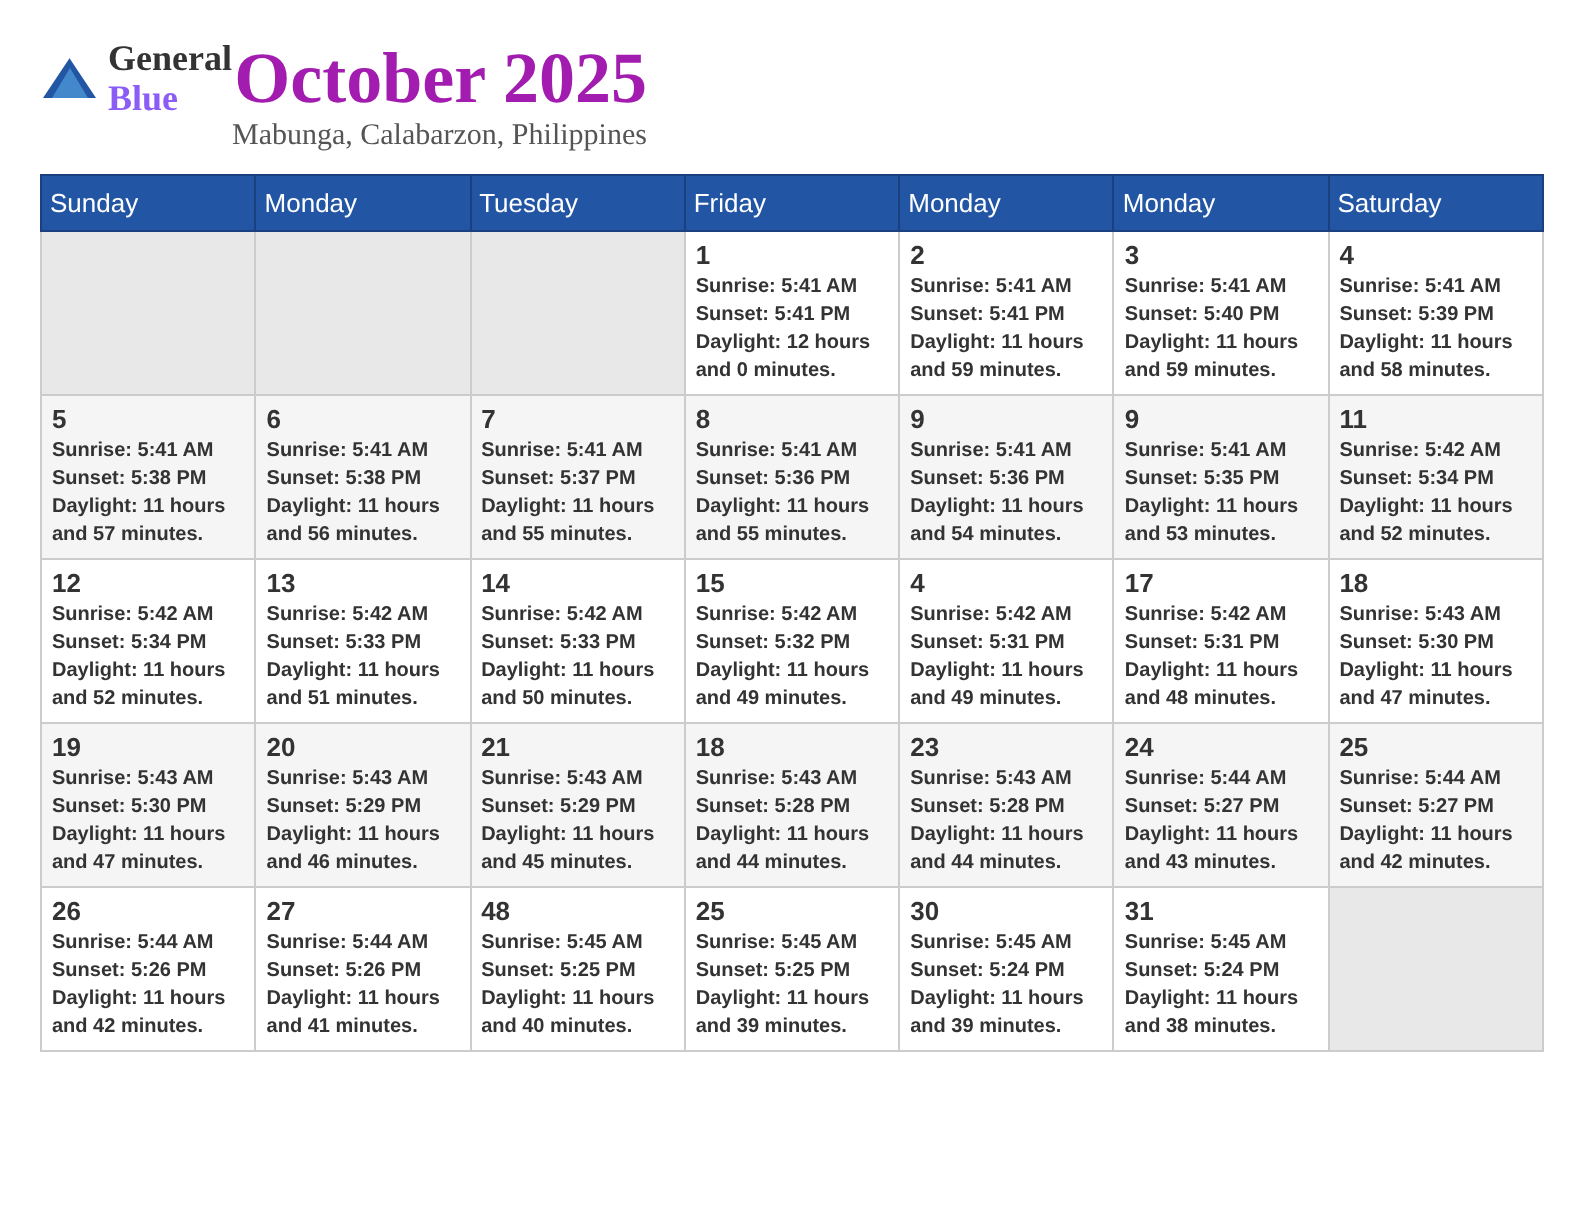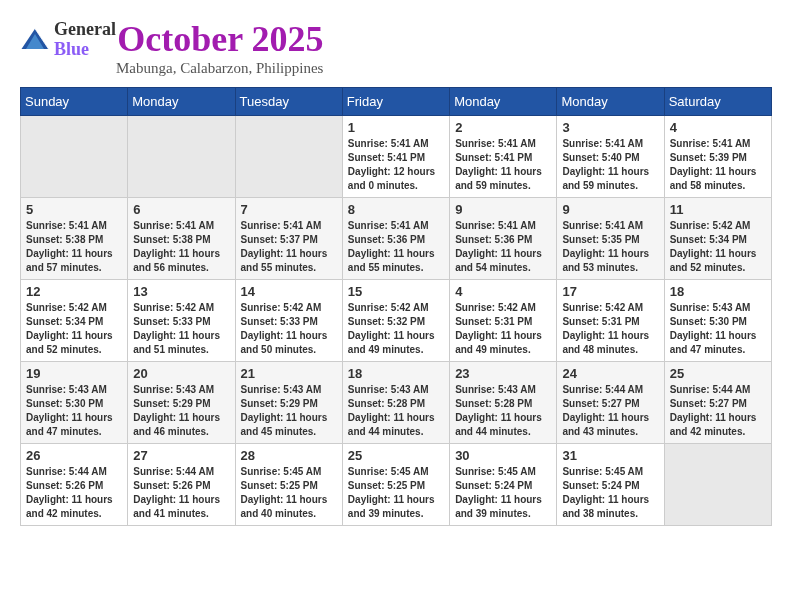--- a/index.html
+++ b/index.html
@@ -244,21 +244,21 @@
       <tr>
         <td>
           <div class="day-num">26</div>
           <div class="day-info">Sunrise: 5:44 AM<br>Sunset: 5:26 PM<br>Daylight: 11 hours and 42 minutes.</div>
         </td>
         <td>
           <div class="day-num">27</div>
           <div class="day-info">Sunrise: 5:44 AM<br>Sunset: 5:26 PM<br>Daylight: 11 hours and 41 minutes.</div>
         </td>
         <td>
-          <div class="day-num">28</div>
+          <div class="day-num">48</div>
           <div class="day-info">Sunrise: 5:45 AM<br>Sunset: 5:25 PM<br>Daylight: 11 hours and 40 minutes.</div>
         </td>
         <td>
           <div class="day-num">25</div>
           <div class="day-info">Sunrise: 5:45 AM<br>Sunset: 5:25 PM<br>Daylight: 11 hours and 39 minutes.</div>
         </td>
         <td>
           <div class="day-num">30</div>
           <div class="day-info">Sunrise: 5:45 AM<br>Sunset: 5:24 PM<br>Daylight: 11 hours and 39 minutes.</div>
         </td>

